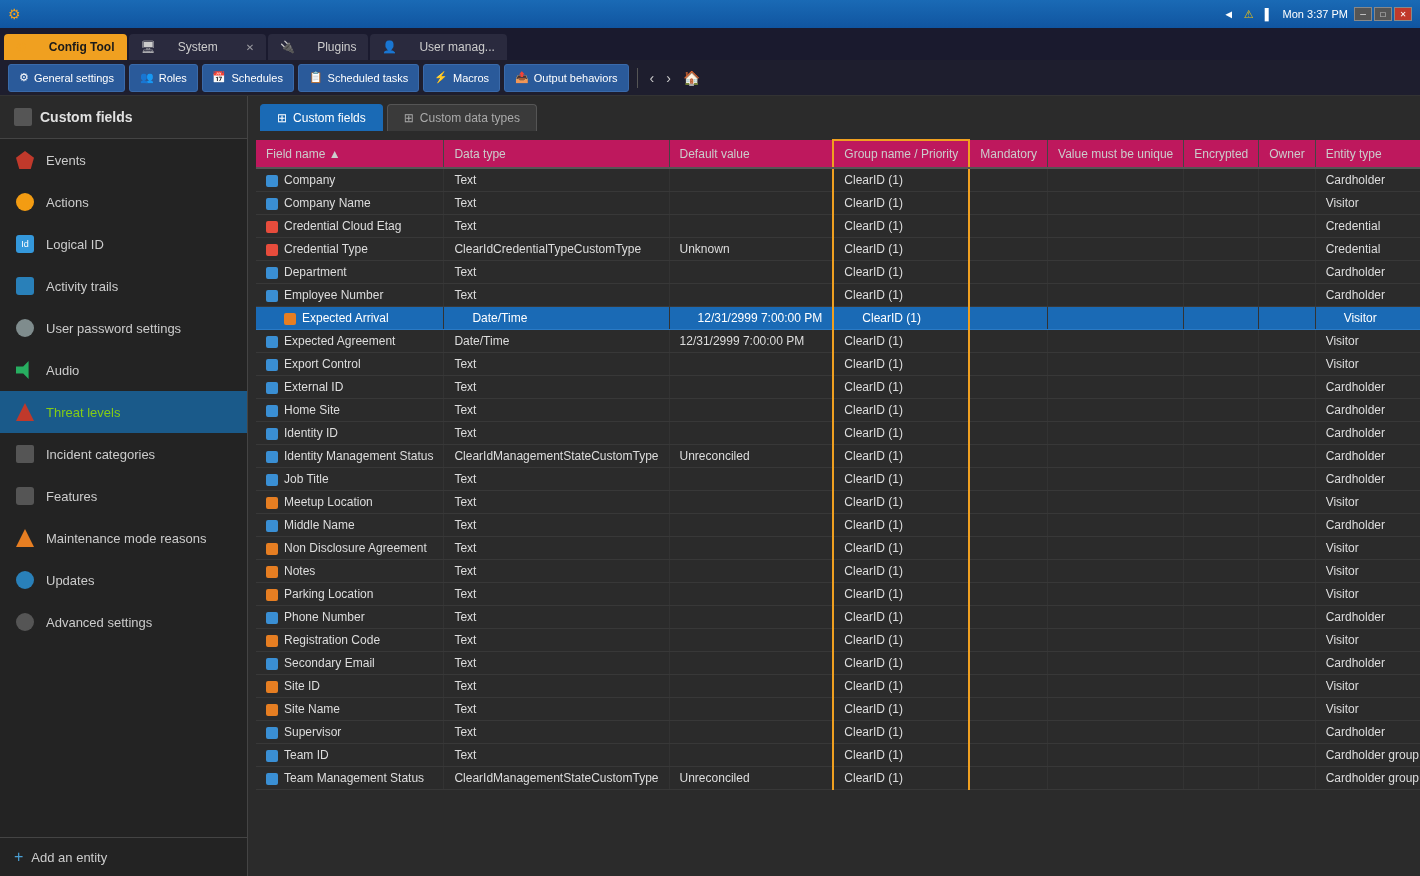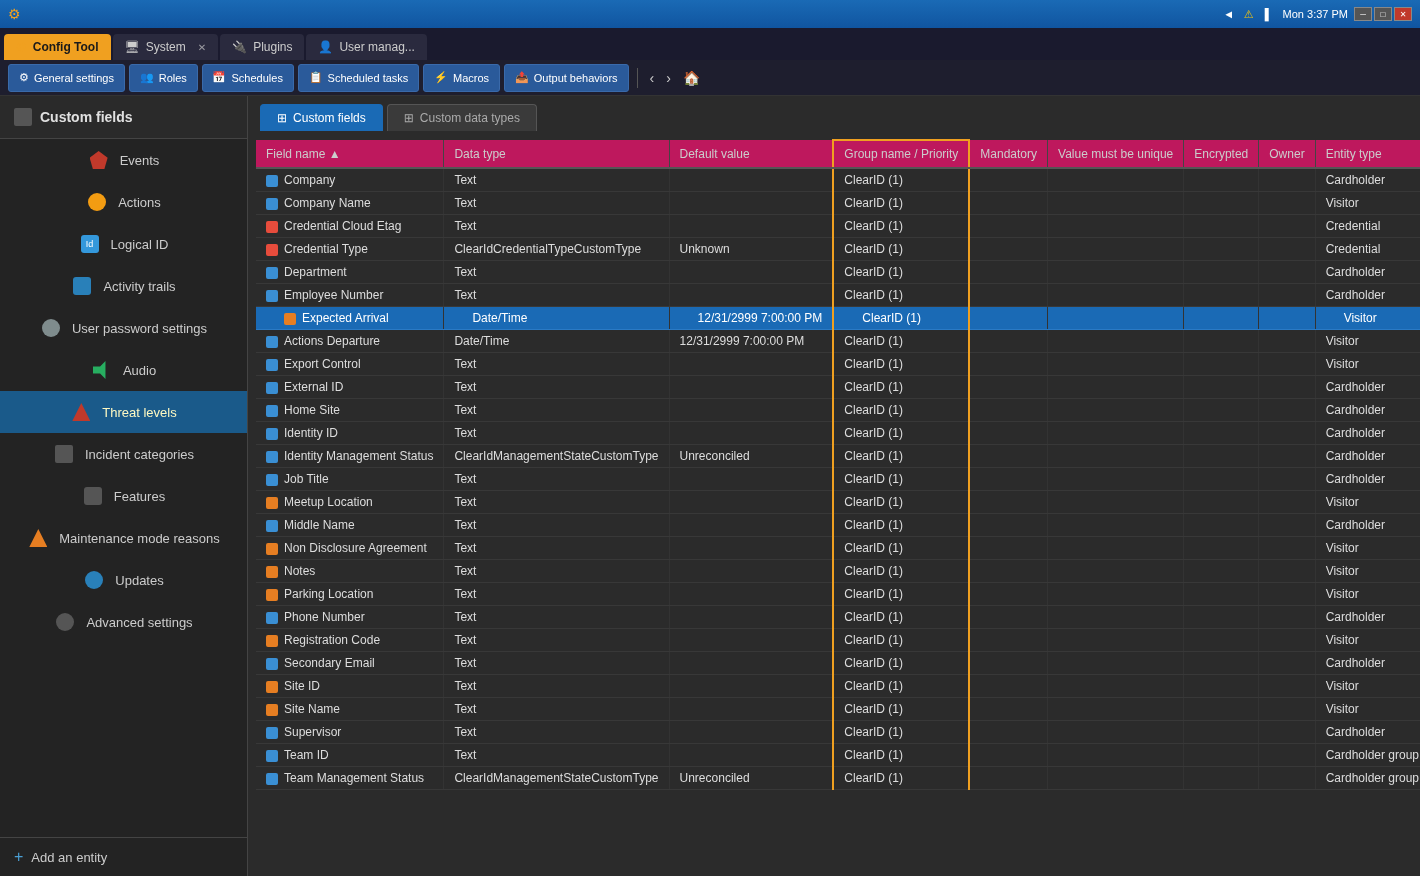--- a/index.html
+++ b/index.html
@@ -30,21 +30,21 @@
       display: flex;
       align-items: flex-end;
       padding: 0 4px;
       gap: 2px;
     }
     .app-tab {
       height: 26px;
       padding: 0 12px;
       display: flex;
       align-items: center;
-      gap: 6px;
+      gap: 22px;
       cursor: pointer;
       border-radius: 4px 4px 0 0;
       font-size: 12px;
       color: #ccc;
       background: #2a2a3e;
     }
     .app-tab.active {
       background: #f0a020;
       color: #1a1a1a;
       font-weight: bold;
@@ -106,23 +106,22 @@
     .sidebar-header-title { font-size: 14px; font-weight: bold; color: #e0e0e0; }
     .sidebar-item {
       padding: 10px 14px;
       display: flex;
       align-items: center;
       gap: 10px;
       cursor: pointer;
       color: #ccc;
       font-size: 13px;
       transition: background 0.1s;
-      justify-content: center;
-    }
-    .sidebar-item.active { background: #1a5a8a; color: #fef9c3; }
+    }
+    .sidebar-item.active { background: #1a5a8a; color: #84cc16; }
     .sidebar-item-icon { width: 22px; height: 22px; flex-shrink: 0; display: flex; align-items: center; justify-content: center; }
     .sidebar-footer {
       margin-top: auto;
       padding: 10px 14px;
       display: flex;
       align-items: center;
       gap: 8px;
       cursor: pointer;
       color: #ccc;
       border-top: 1px solid #444;
@@ -502,21 +501,21 @@
               <td>Date/Time</td>
               <td>12/31/2999 7:00:00 PM</td>
               <td class="group-col">ClearID (1)</td>
               <td></td>
               <td></td>
               <td></td>
               <td></td>
               <td>Visitor</td>
             </tr>
             <tr>
-              <td><span style="display: inline-block; width: 12px; height: 12px; background: rgb(58, 143, 212); border-radius: 2px; margin-right: 6px; vertical-align: middle;"></span><span>Actions Departure</span></td>
+              <td><span style="display: inline-block; width: 12px; height: 12px; background: rgb(58, 143, 212); border-radius: 2px; margin-right: 6px; vertical-align: middle;"></span><span>Expected Agreement</span></td>
               <td>Date/Time</td>
               <td>12/31/2999 7:00:00 PM</td>
               <td class="group-col">ClearID (1)</td>
               <td></td>
               <td></td>
               <td></td>
               <td></td>
               <td>Visitor</td>
             </tr>
             <tr>

